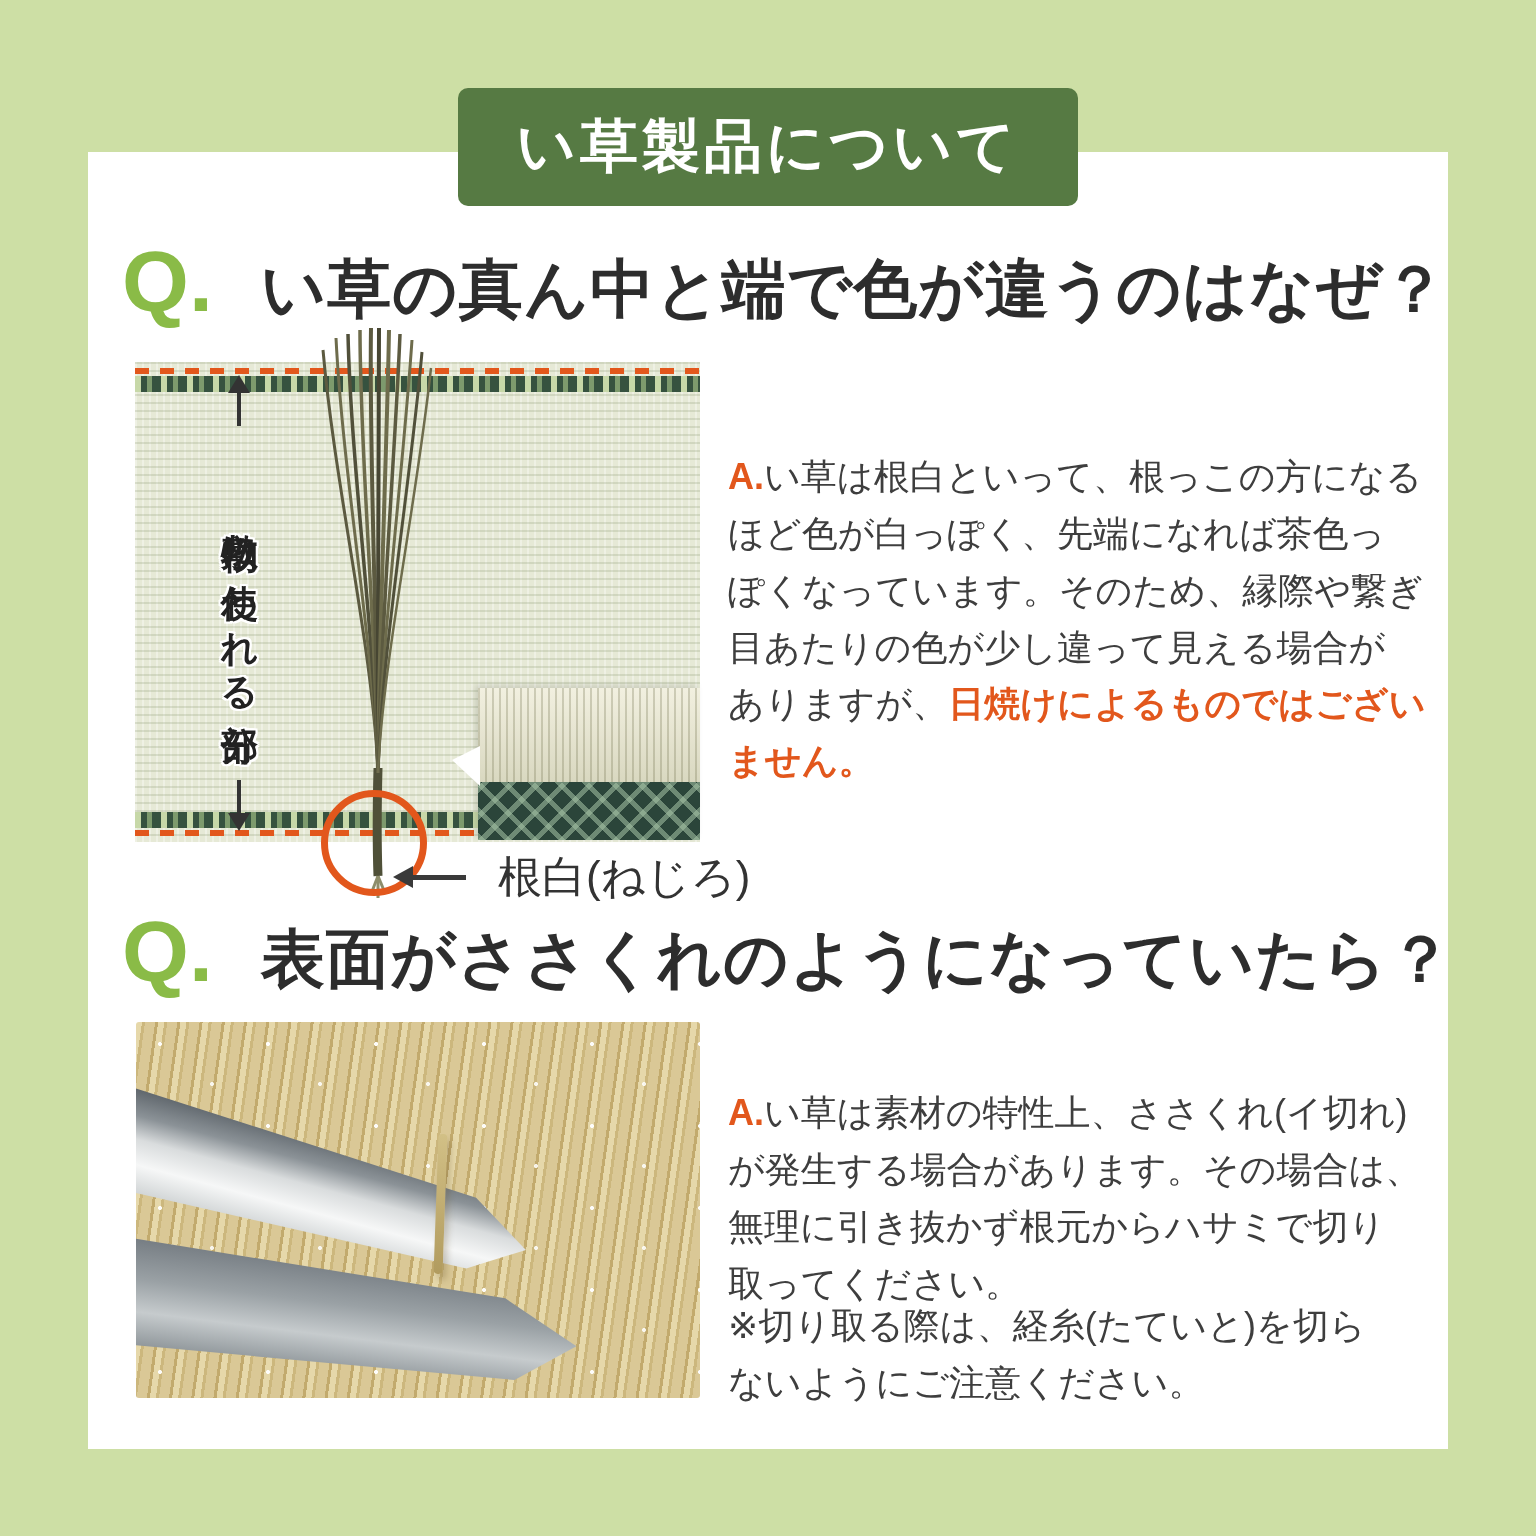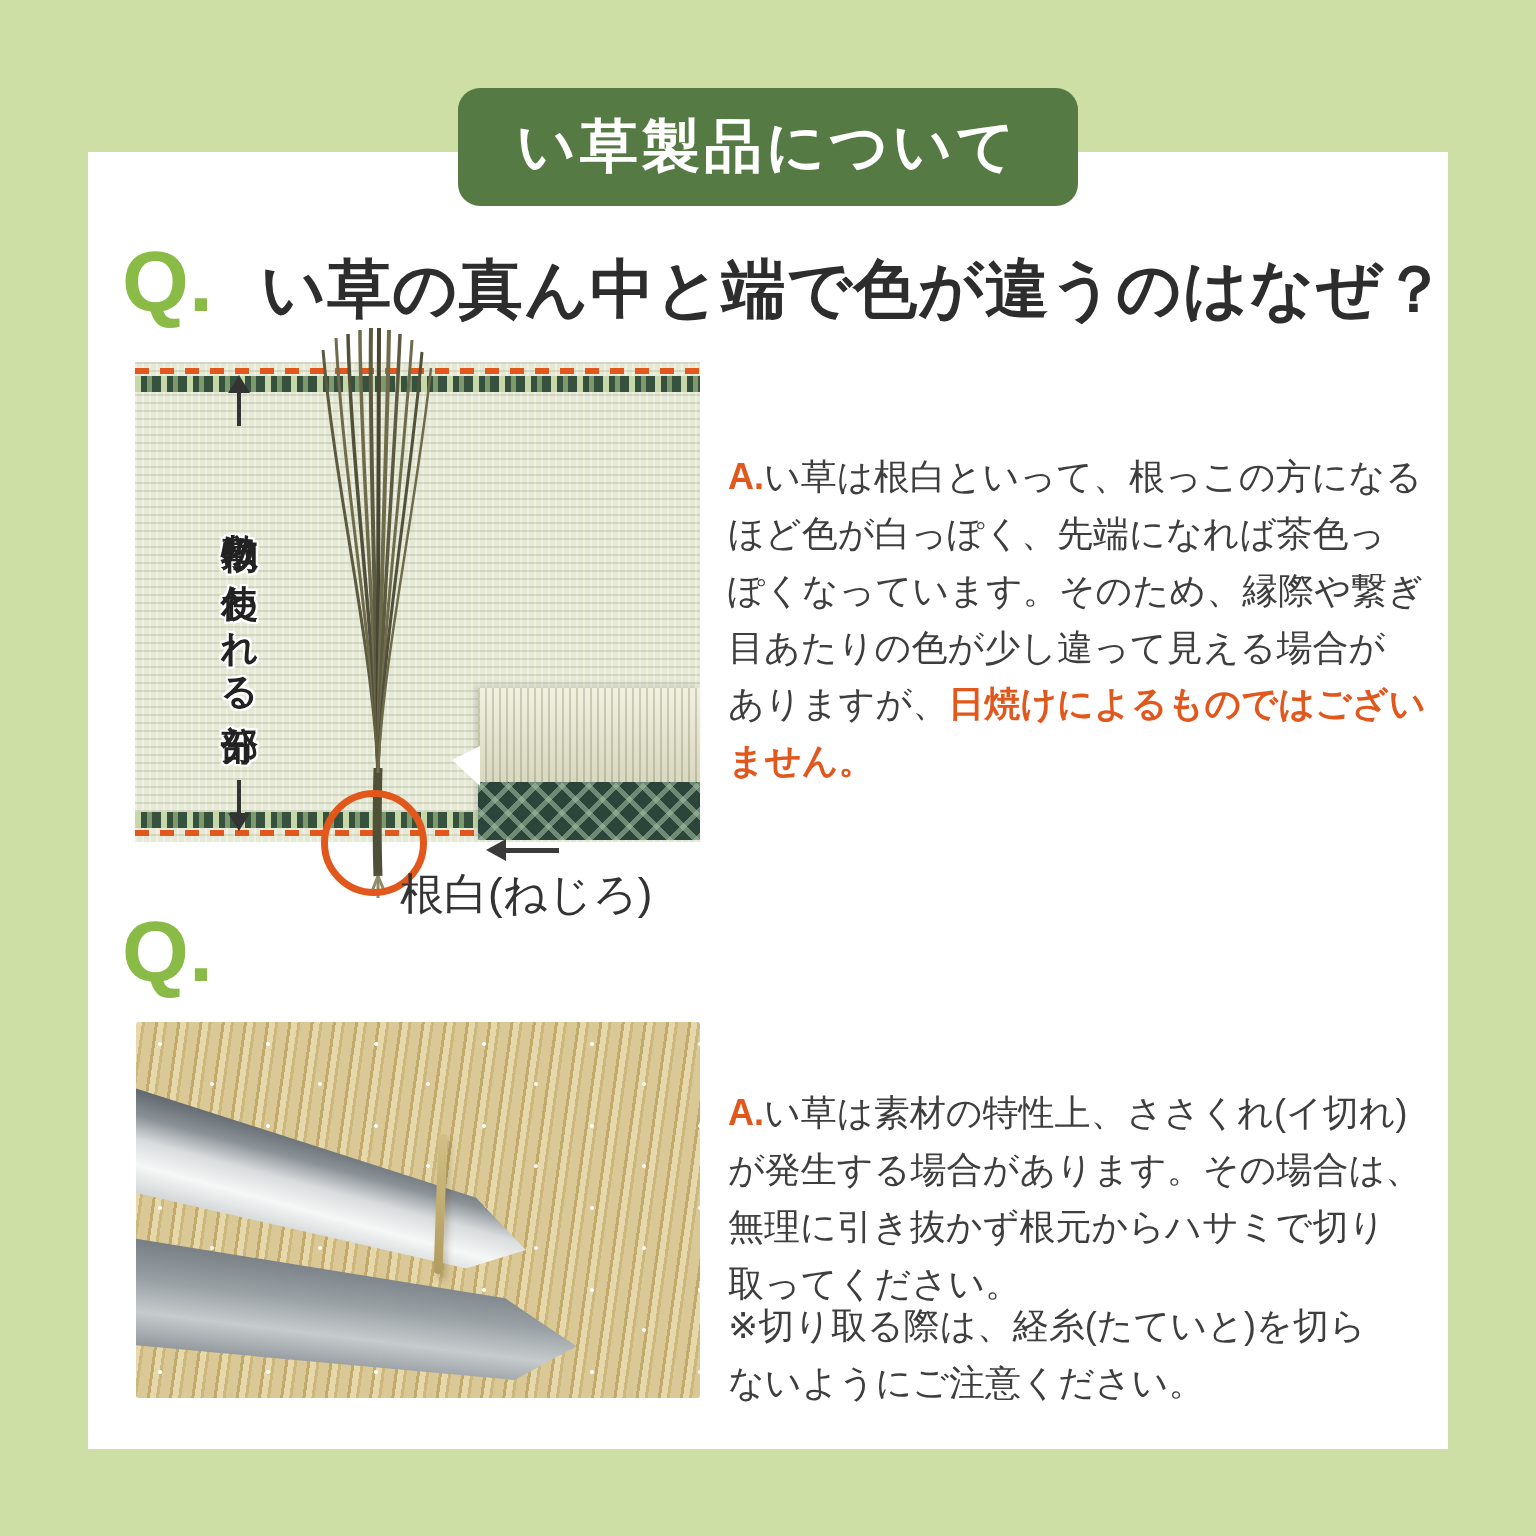--- a/index.html
+++ b/index.html
@@ -11,21 +11,21 @@
     overflow:hidden;
   }
   .panel {
     position:absolute; left:88px; top:152px; width:1360px; height:1297px;
     background:#ffffff;
   }
   
   .badge {
     position:absolute; left:50%; transform:translateX(-50%);
     top:88px; width:620px; height:118px;
-    background:#567a43; border-radius:22px;
+    background:#567a43; border-radius:10px;
     display:flex; align-items:center; justify-content:center;
     color:#ffffff; font-size:58px; font-weight:800; letter-spacing:4px;
   }
   
   .q-head {
     position:absolute; display:flex; align-items:baseline; gap:4px;
     white-space:nowrap;
   }
   .q-head .q-mark { color:#8abb47; font-size:86px; font-weight:800; }
   .q-head .q-text { color:#2d2d2d; font-size:64px; font-weight:800; letter-spacing:1px;margin-left:44px; }
@@ -110,23 +110,22 @@
     position:absolute; left:-26px; top:58px; z-index:6; width:0; height:0;
     border-top:14px solid transparent; border-bottom:26px solid transparent;
     border-right:28px solid #ffffff;
   }
   .nejiro-circle {
     position:absolute; left:186px; top:428px; width:106px; height:106px; z-index:7;
     border:7px solid #e2571c; border-radius:50%;
   }
   
   .nejiro-row {
-    position:absolute; left:400px; top:848px; display:flex; align-items:center; gap:12px;
+    position:absolute; left:400px; top:848px; display:flex; align-items:center; gap:32px;
     z-index:8;
-    flex-direction:column;
   }
   .harrow { position:relative; width:66px; height:5px; background:#3a3a3a; }
   .harrow::before {
     content:""; position:absolute; left:-18px; top:-9px;
     border:11px solid transparent; border-right:20px solid #3a3a3a;
   }
   .nejiro-text { font-size:44px; color:#333; font-weight:500; white-space:nowrap; }
   
   .figure2 {
     position:absolute; left:136px; top:1022px; width:564px; height:376px;
@@ -219,20 +218,21 @@
   <span class="a-mark">A.</span><span>い草は根白といって、根っこの方になる
 ほど色が白っぽく、先端になれば茶色っ
 ぽくなっています。そのため、縁際や繋ぎ
 目あたりの色が少し違って見える場合が
 ありますが、</span><span class="hl">日焼けによるものではござい
 ません。</span>
 </div>
 
 <div class="q-head q-head2">
   <span class="q-mark">Q.</span>
+  <span class="q-text">表面がささくれのようになっていたら？</span>
 </div>
 
 <div class="figure2">
   <div class="blade blade-upper"></div>
   <div class="loose-strand"></div>
   <div class="blade blade-lower"></div>
 </div>
 
 <div class="answer answer2">
   <span class="a-mark">A.</span><span>い草は素材の特性上、ささくれ(イ切れ)

